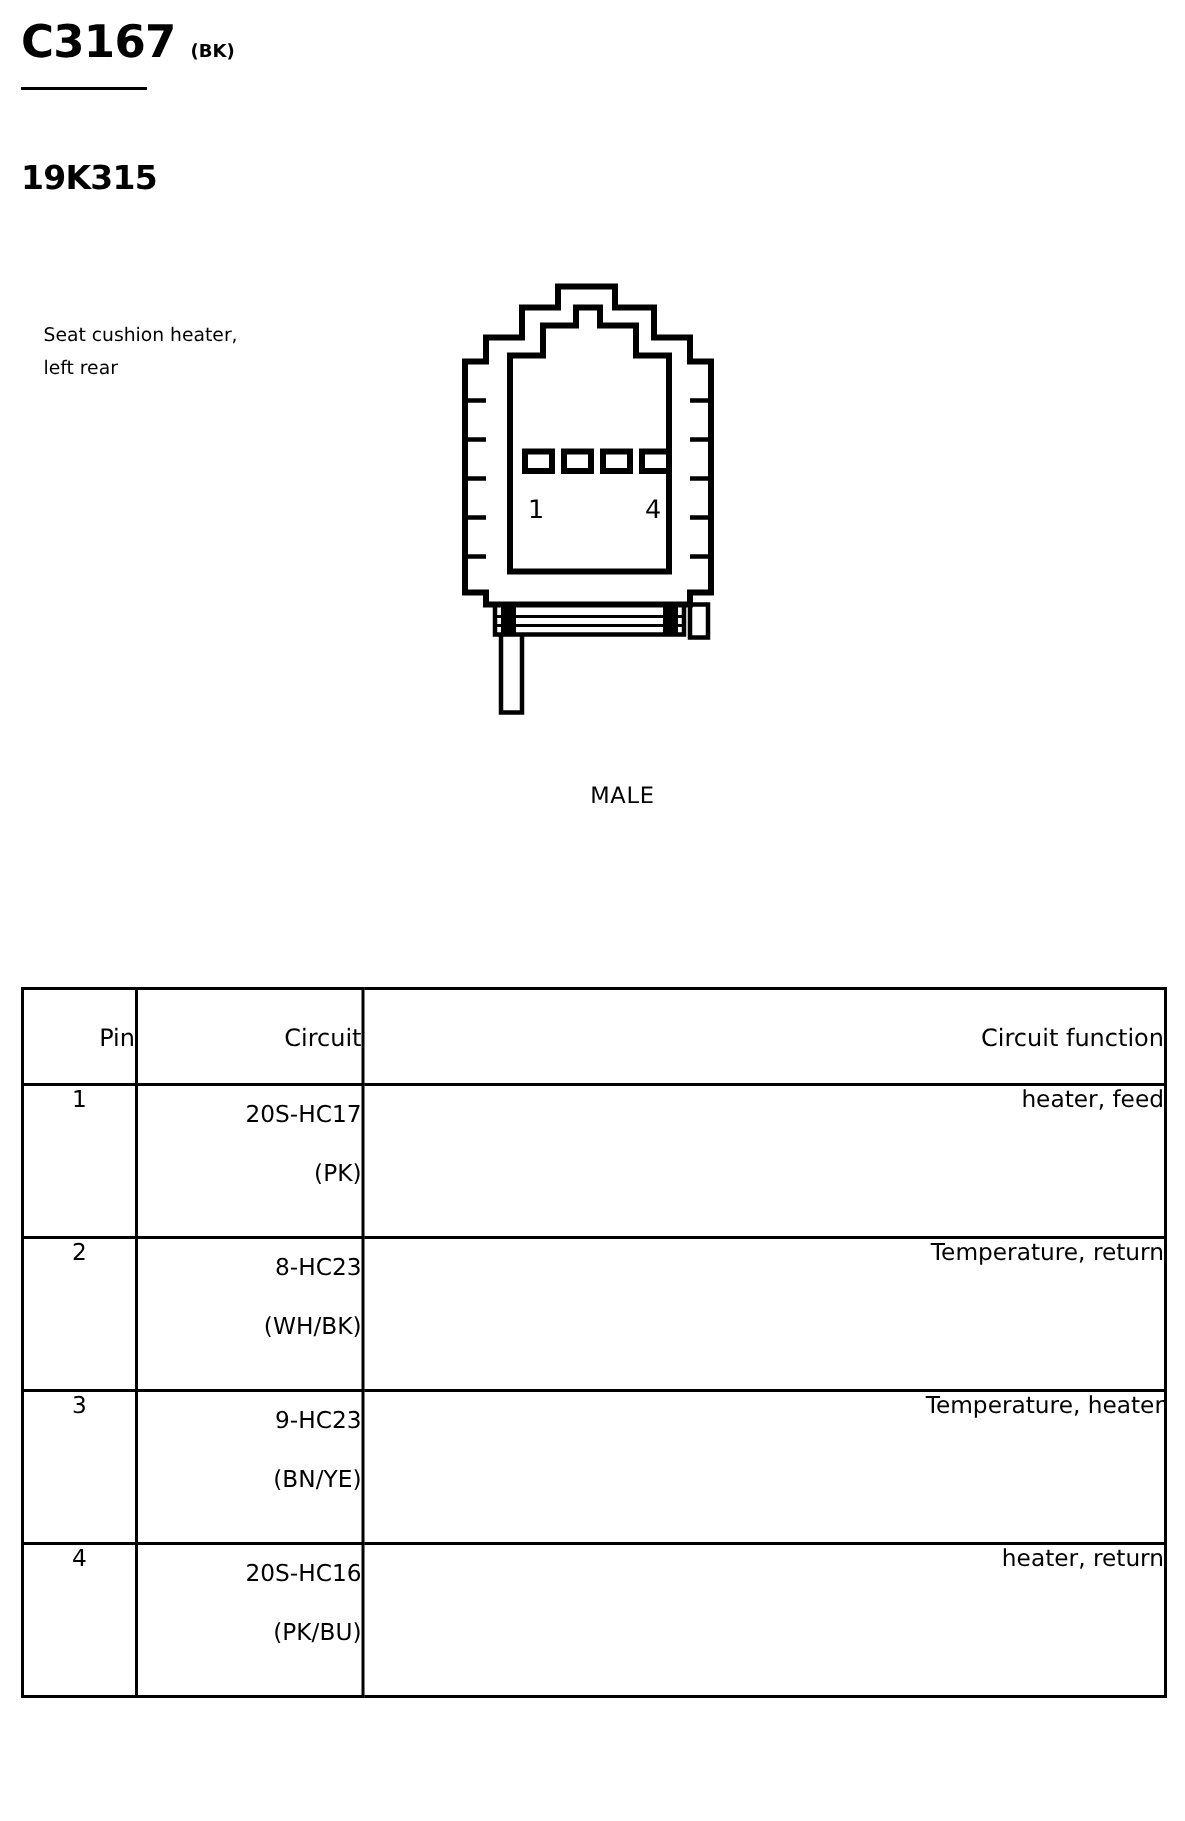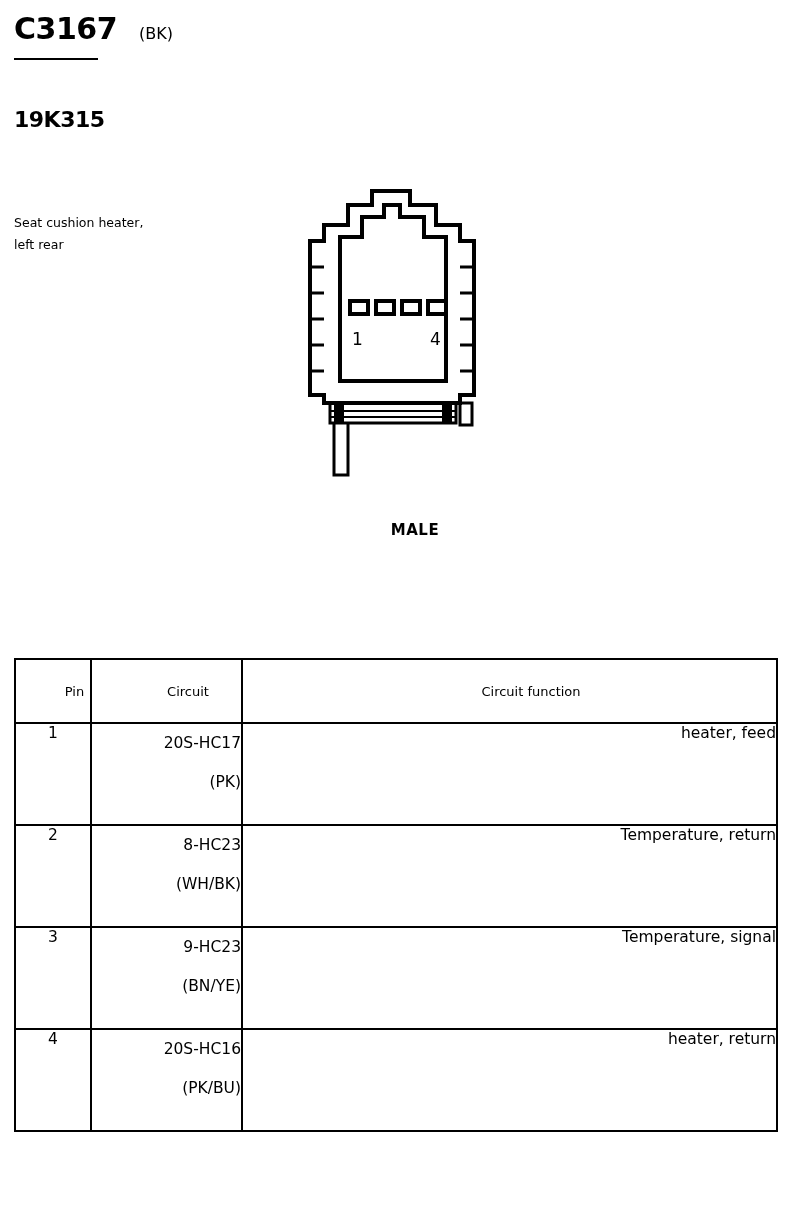--- a/index.html
+++ b/index.html
@@ -26,23 +26,24 @@
   }
   #connector-id {
     font-family: "DejaVu Sans", sans-serif;
     font-size: 30px;
     font-weight: bold;
     letter-spacing: -0.5px;
     line-height: 1;
   }
   #connector-color {
     font-family: "DejaVu Sans", sans-serif;
-    font-size: 16px;
-    margin-left: 22px;
+    font-size: 12px;
+    margin-left: 10px;
     line-height: 1;
+    font-weight: bold;
   }
   #header-rule {
     position: absolute;
     left: 14px;
     top: 58px;
     width: 84px;
     height: 2px;
     background: #000;
   }
 
@@ -52,21 +53,21 @@
     top: 109px;
     font-family: "DejaVu Sans", sans-serif;
     font-size: 22px;
     font-weight: bold;
     letter-spacing: -0.5px;
     line-height: 1;
   }
 
   #description {
     position: absolute;
-    left: 14px;
+    left: 29px;
     top: 212px;
     width: 180px;
     font-family: "DejaVu Sans", sans-serif;
     font-size: 12.5px;
     line-height: 22px;
   }
   #description div { white-space: nowrap; }
 
   
   #connector-drawing {
@@ -77,21 +78,21 @@
     height: 310px;
   }
   #gender-label {
     position: absolute;
     left: 300px;
     top: 521px;
     width: 230px;
     text-align: center;
     font-family: "DejaVu Sans", sans-serif;
     font-size: 15px;
-    font-weight: bold;
+    font-weight: normal;
     letter-spacing: 0.5px;
   }
 
   
   #pinout-table {
     position: absolute;
     left: 14px;
     top: 658px;
     width: 762px;
     border-collapse: collapse;
@@ -104,23 +105,23 @@
     font-size: 15.5px;
     padding: 0;
   }
   #pinout-table col.col-pin     { width: 76px; }
   #pinout-table col.col-circuit { width: 151px; }
   #pinout-table col.col-func    { width: 535px; }
 
   #pinout-table thead th {
     height: 62px;
     font-weight: normal;
-    text-align: center;
+    text-align: right;
     vertical-align: middle;
-    font-size: 13px;
+    font-size: 16px;
     padding-left: 43px;
   }
   #pinout-table tbody td {
     height: 100px;
     vertical-align: top;
   }
   td.cell-pin {
     text-align: center;
     vertical-align: top;
     padding-top: 19px;
@@ -220,21 +221,21 @@
         <span class="circuit-color">(WH/BK)</span>
       </td>
       <td class="cell-func">Temperature, return</td>
     </tr>
     <tr>
       <td class="cell-pin">3</td>
       <td class="cell-circuit">
         <span>9-HC23</span>
         <span class="circuit-color">(BN/YE)</span>
       </td>
-      <td class="cell-func">Temperature, signal</td>
+      <td class="cell-func">Temperature, heater</td>
     </tr>
     <tr>
       <td class="cell-pin">4</td>
       <td class="cell-circuit">
         <span>20S-HC16</span>
         <span class="circuit-color">(PK/BU)</span>
       </td>
       <td class="cell-func">heater, return</td>
     </tr>
   </tbody>

